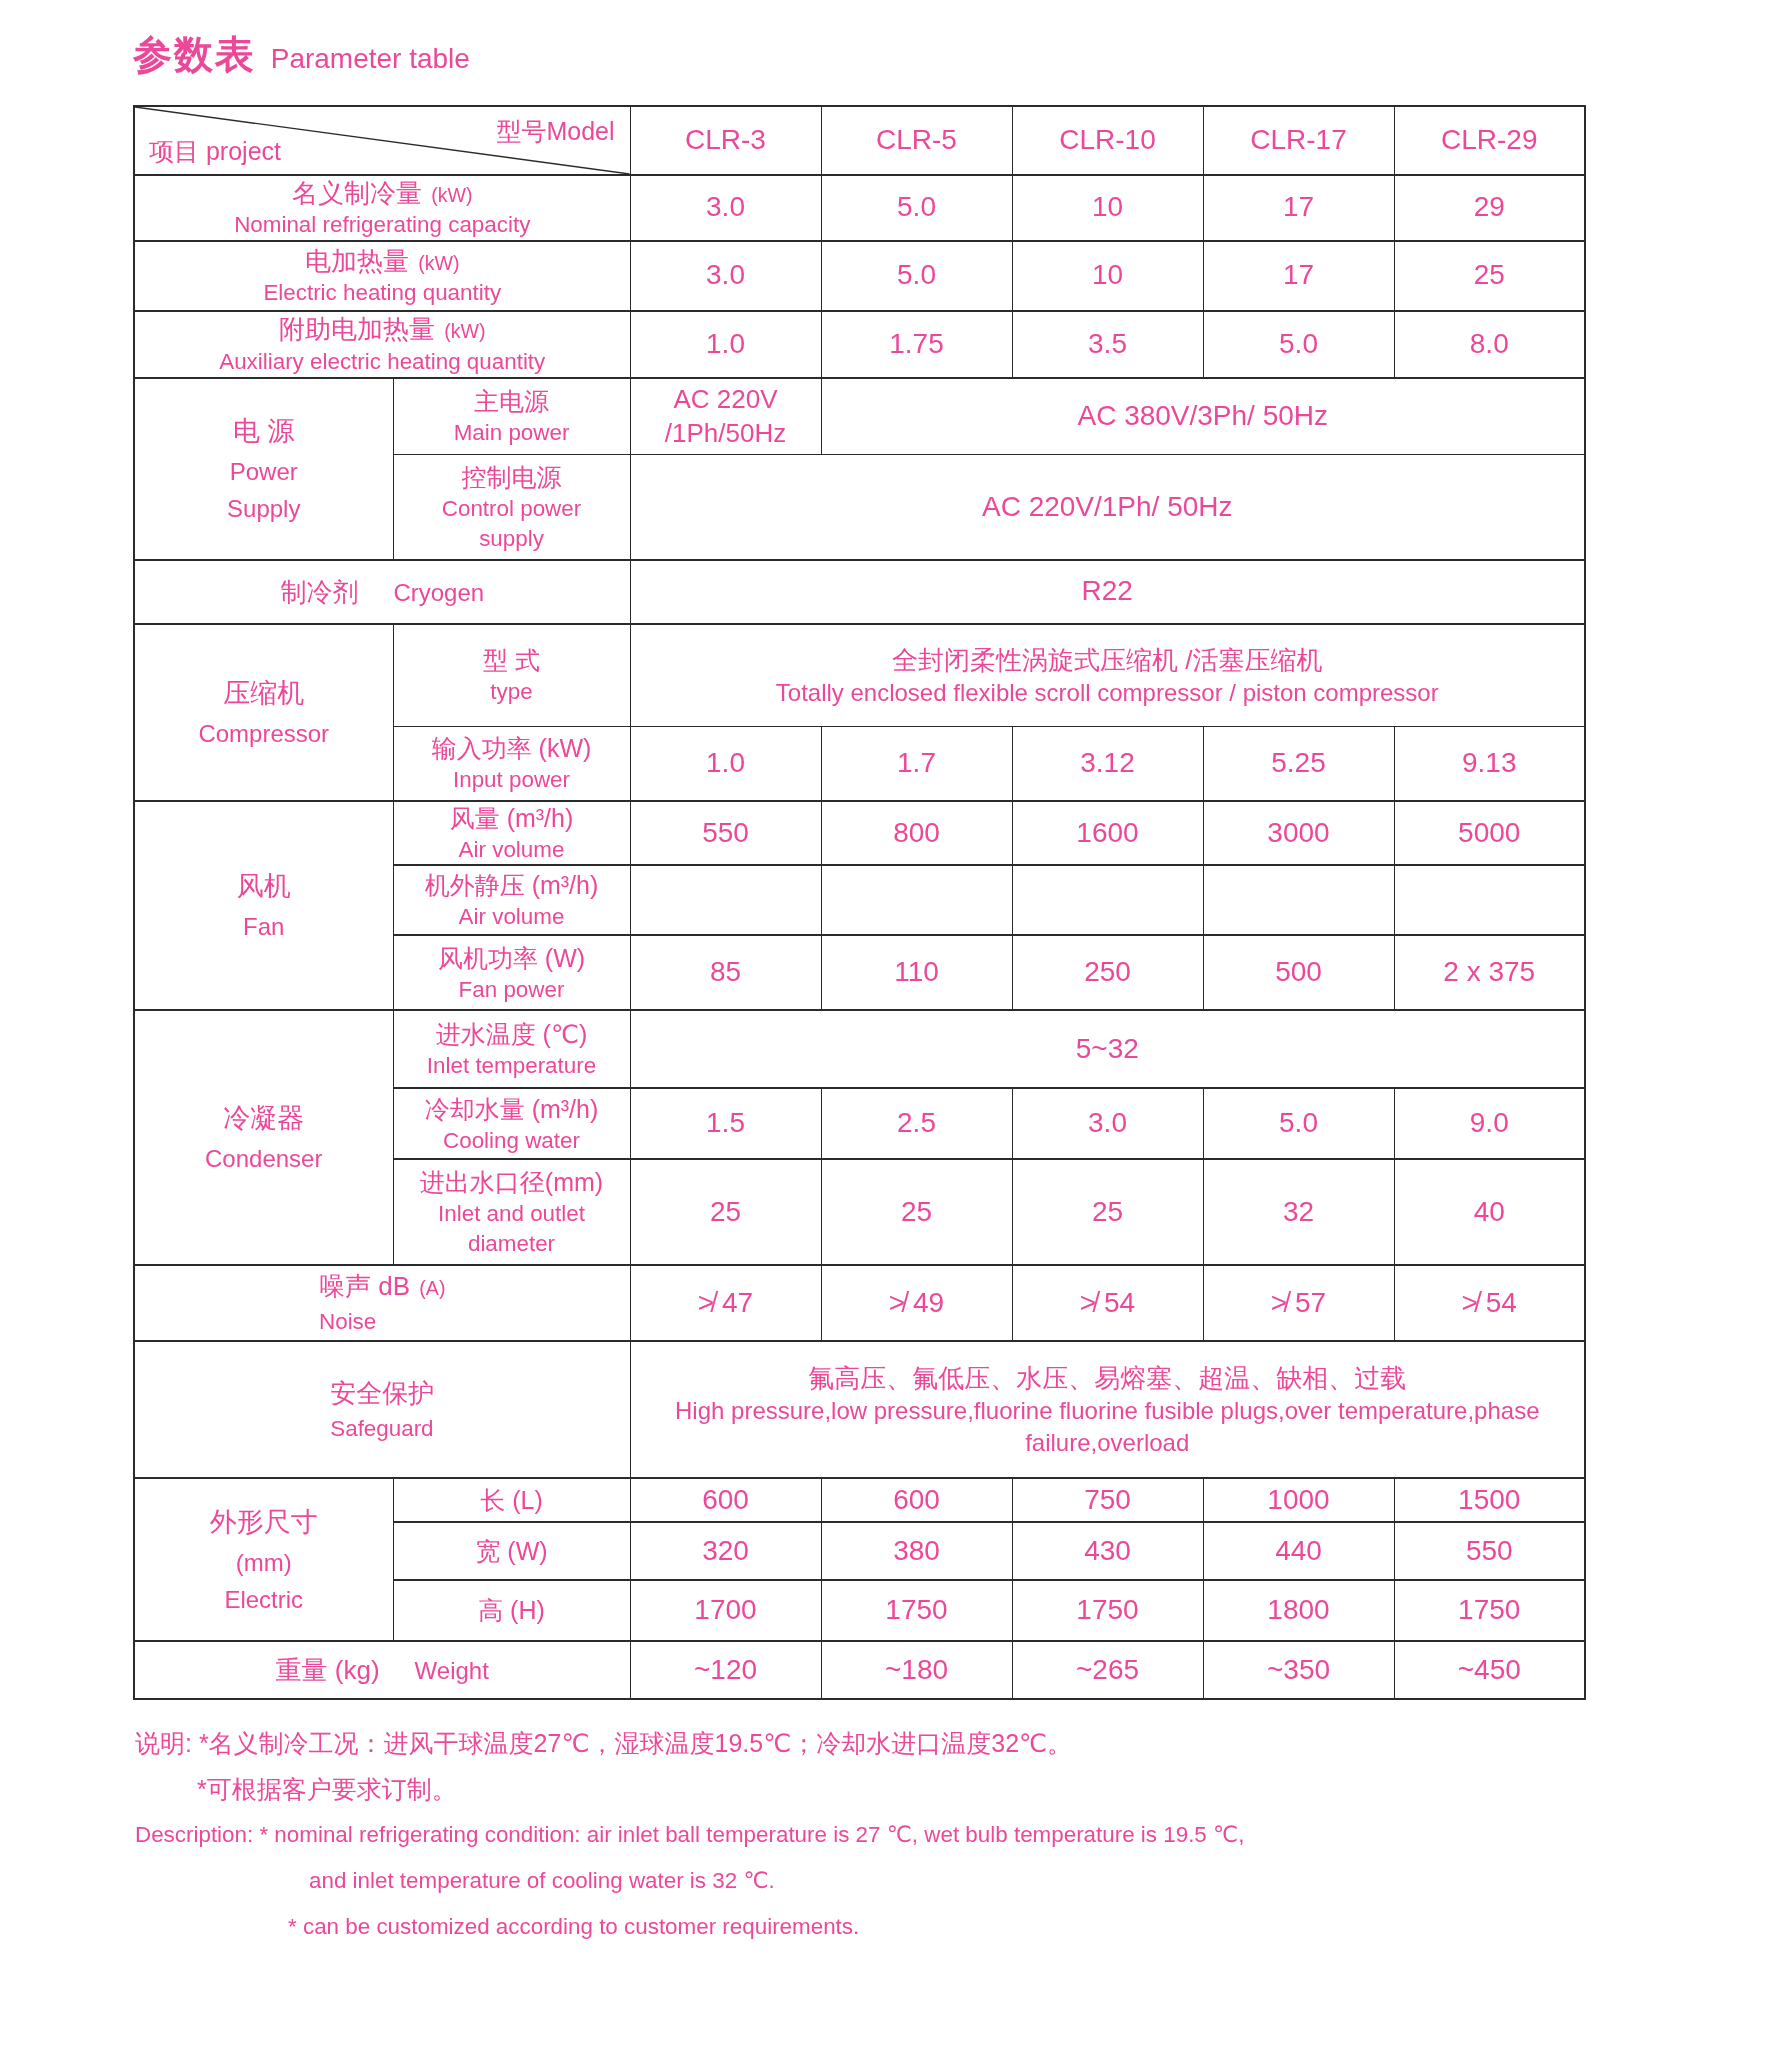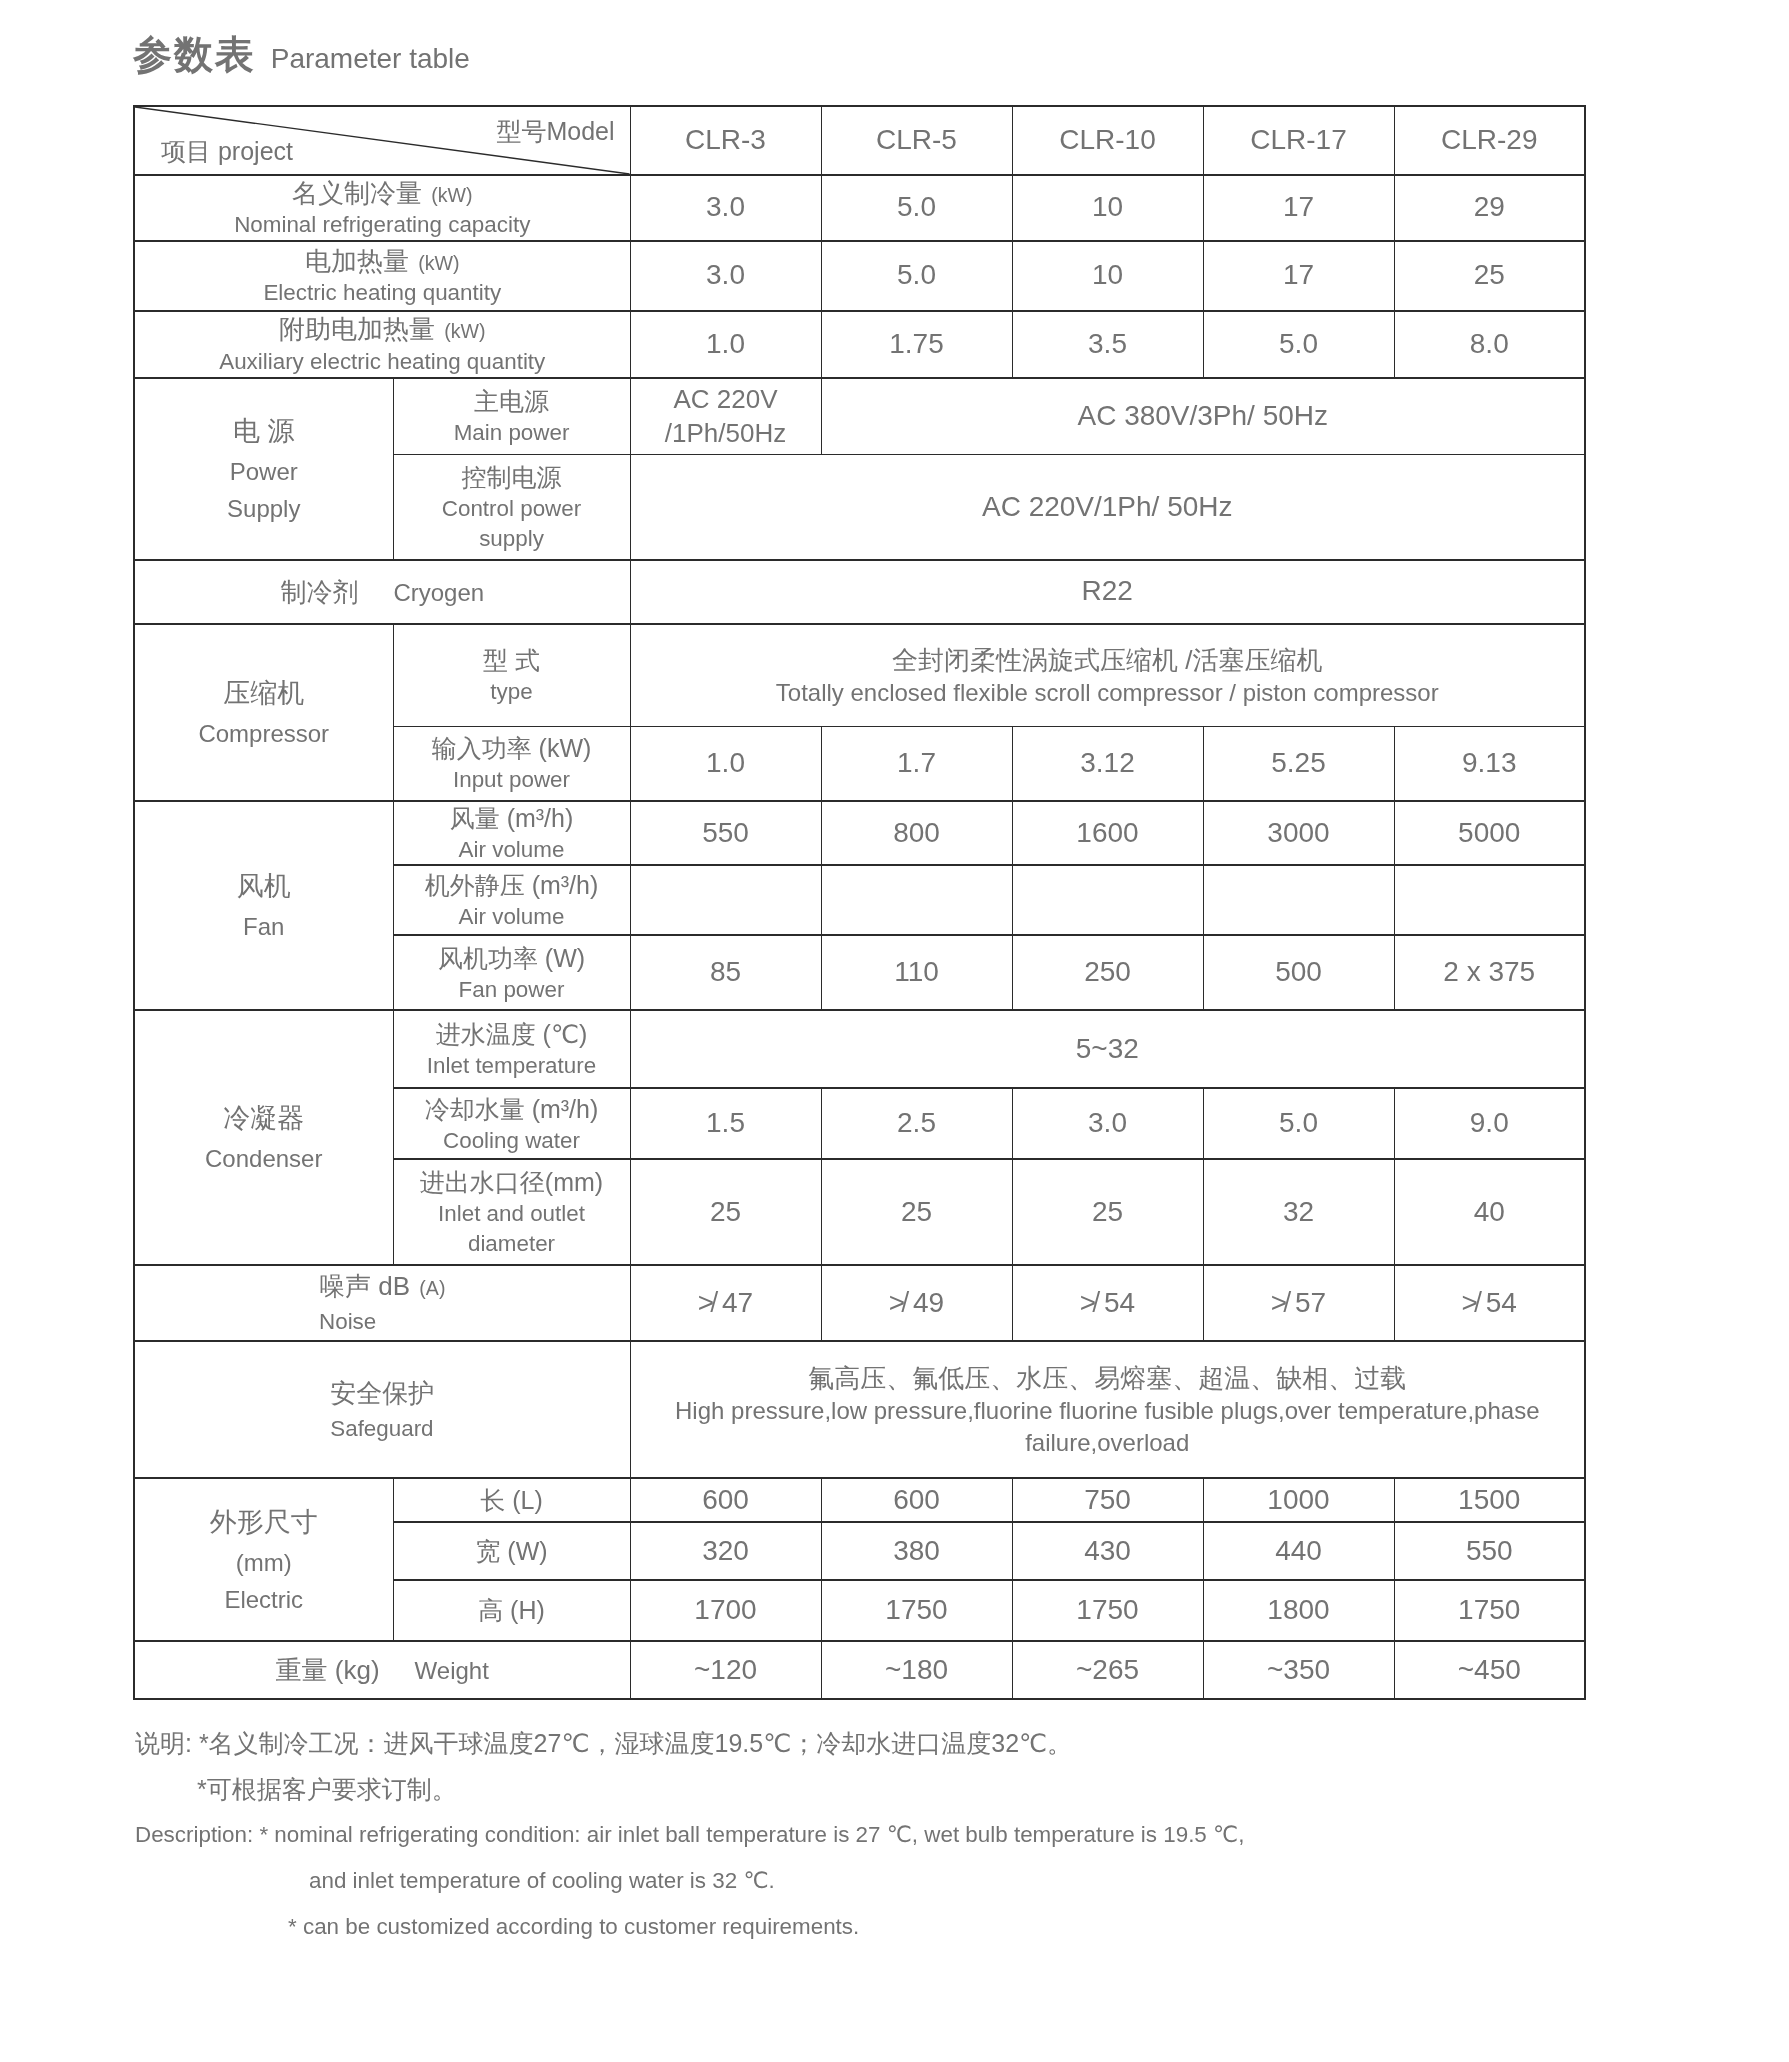--- a/index.html
+++ b/index.html
@@ -1,18 +1,18 @@
 <!DOCTYPE html>
 <html style="font-size:15px"><head>
 <meta charset="utf-8">
 <style>
   html,body { margin:0; padding:0; background:#ffffff; }
   .page {
     position:relative; width:1790px; height:2062px; background:#ffffff;
-    font-family:"Liberation Sans","DejaVu Sans",sans-serif; color:#737373;
+    font-family:"Liberation Sans","DejaVu Sans",sans-serif; color:#ec4899;
   }
   
   .title { position:absolute; left:133px; top:28px; white-space:nowrap; }
   .title-zh { font-size:39px; font-weight:bold; letter-spacing:1.9px; }
   .title-en { font-size:28px; margin-left:15px; }
 
   
   table.ptable {
     position:absolute; left:133px; top:105px; width:1451px;
     border-collapse:collapse; table-layout:fixed;
@@ -40,21 +40,21 @@
   .typeval { line-height:1.55; }
   .typeval .en { font-size:24px; }
   .sgval { text-align:left; padding-left:54px; padding-right:26px; line-height:1.45; }
   .sgval .en { font-size:24px; }
   .v2l { font-size:26px; line-height:1.3; display:inline-block; }
 
   
   td.diag { position:relative; }
   td.diag svg { position:absolute; left:0; top:0; width:100%; height:100%; }
   .diag-model   { position:absolute; top:8.4px;  right:15px; font-size:25px; }
-  .diag-project { position:absolute; bottom:6.5px; left:26px; font-size:25px; }
+  .diag-project { position:absolute; bottom:6.5px; left:14px; font-size:25px; }
   td.model { font-size:28px; }
 
   
   .notes { position:absolute; left:135px; top:1720px; }
   .note-line { line-height:46px; white-space:nowrap; }
   .zhline { font-size:25px; }
   .enline { font-size:22.4px; }
   .indent2 { padding-left:62px; }
   .indent4 { padding-left:174px; }
   .indent5 { padding-left:153px; }

